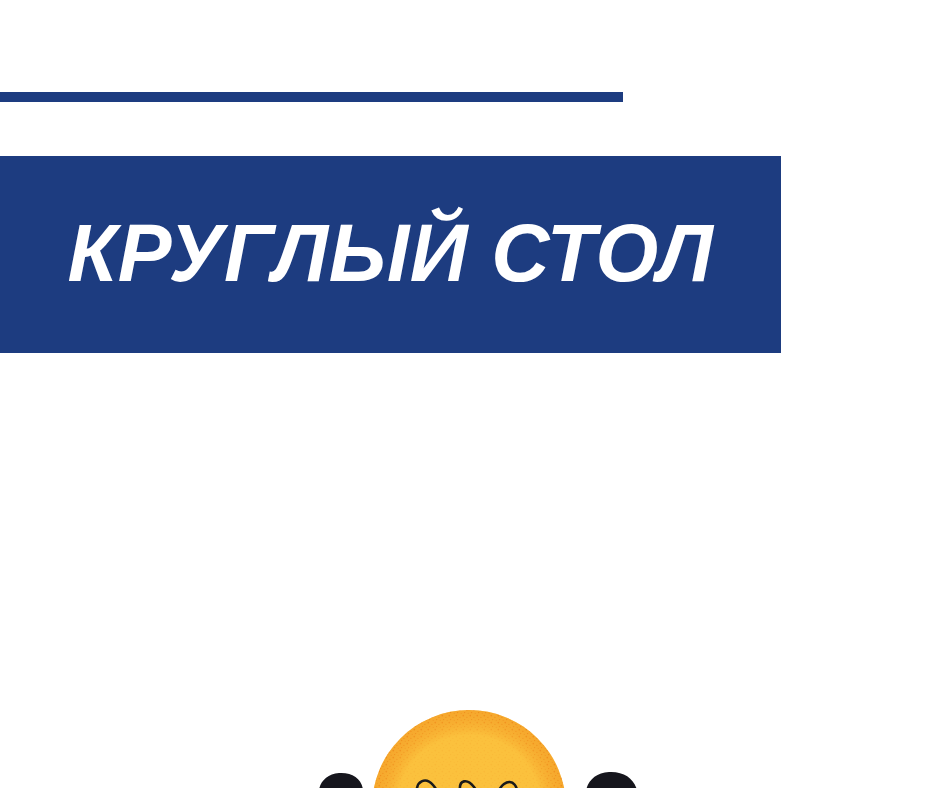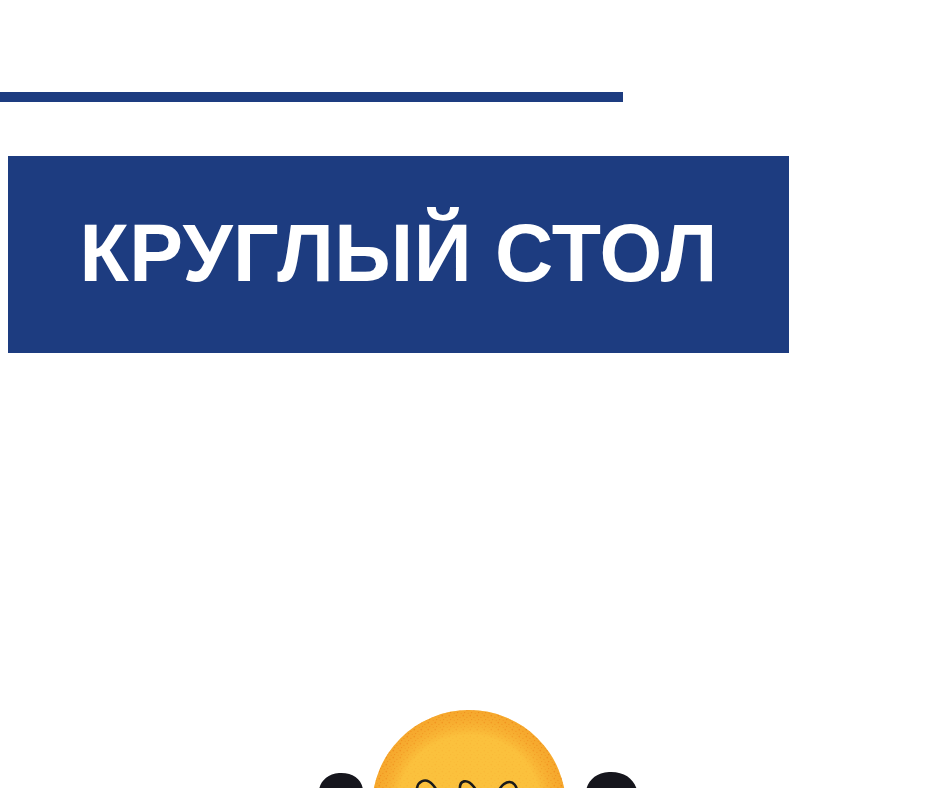--- a/index.html
+++ b/index.html
@@ -30,28 +30,29 @@
     left: 0;
     top: 92px;
     width: 623px;
     height: 10px;
     background: #1d3c80;
   }
 
   
   .title-banner {
     position: absolute;
-    left: 8px;
+    left: 0;
     top: 156px;
     width: 781px;
     height: 197px;
     background: #1d3c80;
     display: flex;
     align-items: center;
     justify-content: center;
+    font-style: italic;
   }
   .title-text {
     color: #ffffff;
     font-family: "Liberation Sans", sans-serif;
     font-weight: bold;
     font-size: 81px;
     line-height: 1;
     letter-spacing: 0.5px;
     white-space: nowrap;
     transform: scaleX(0.995);

